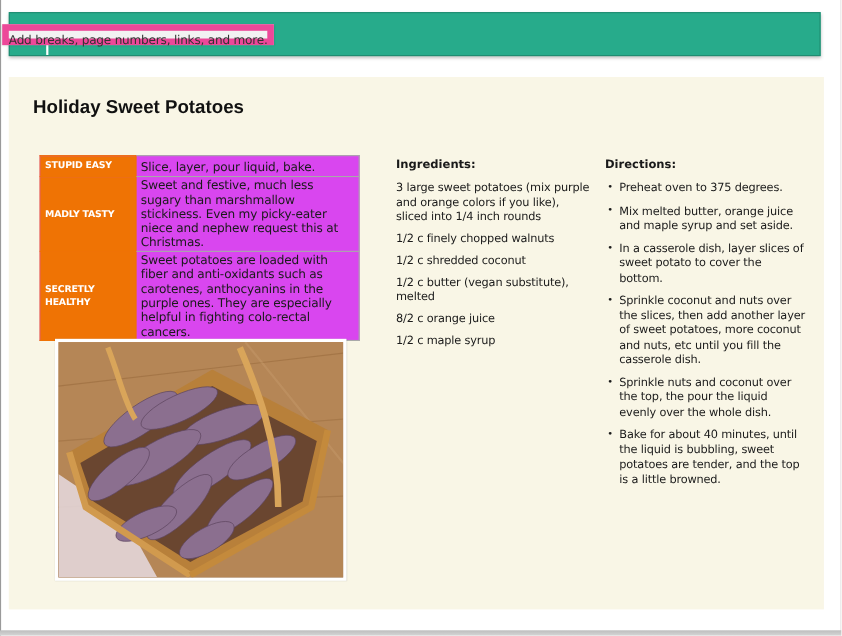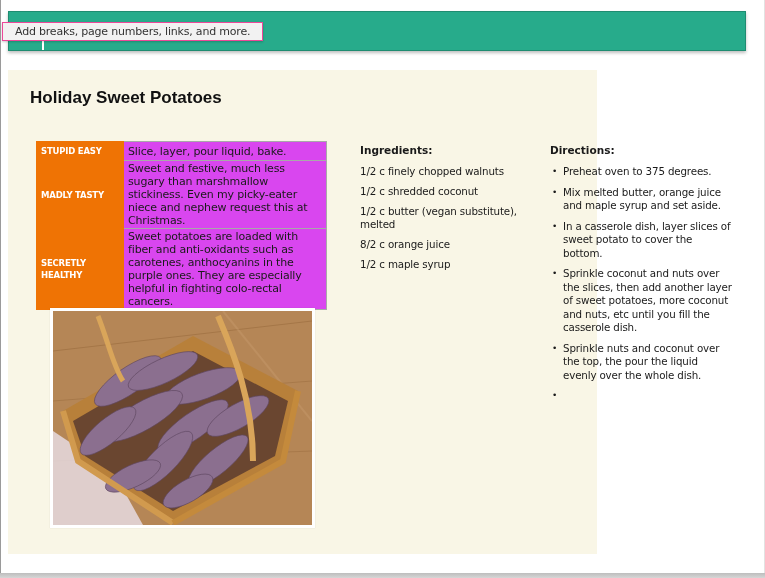--- a/index.html
+++ b/index.html
@@ -19,29 +19,29 @@
       position: absolute; left: 8px; top: 11px; width: 738px; height: 40px;
       background: #27ab8b;
       border: 1px solid #1f8c71;
       box-shadow: 0 2px 3px rgba(0,0,0,0.25);
     }
     .banner-cursor {
       position: absolute; left: 33px; top: 28px; width: 2px; height: 10px; background: #fff;
     }
     .tooltip {
       position: absolute; left: 2px; top: 22px; height: 19px;
-      background: #f2f2f2; border: 1px solid #ec4899;
+      background: #f2f2f2; border: 6px solid #ec4899;
       box-shadow: 0 1px 2px rgba(0,0,0,0.2);
       font-family: "DejaVu Sans", sans-serif; font-size: 11px; color: #333;
-      line-height: 17px; padding: 0 12px; white-space: nowrap;
+      line-height: 17px; padding: 0 0; white-space: nowrap;
       letter-spacing: -0.2px;
     }
 
     .page {
-      position: absolute; left: 8px; top: 70px; width: 589px; height: 484px;
+      position: absolute; left: 8px; top: 70px; width: 741px; height: 484px;
       background: #f9f6e6;
     }
 
     .title {
       position: absolute; left: 22px; top: 18px;
       font-family: "Liberation Sans", sans-serif; font-weight: bold;
       font-size: 17px; color: #111;
     }
 
     .feature-table {
@@ -160,33 +160,34 @@
         <path d="M120 212 L230 150 L245 80" fill="none" stroke="#c48a3c" stroke-width="6"></path>
 
         <path d="M45 5 C55 30 60 55 70 70" fill="none" stroke="#d9a55a" stroke-width="5"></path>
         <path d="M165 5 C180 40 200 90 200 150" fill="none" stroke="#d9a55a" stroke-width="6"></path>
       </svg>
     </div>
   </div>
 
   <div class="ingredients">
     <div class="col-heading">Ingredients:</div>
+    <div class="item">3 large sweet potatoes (mix purple and orange colors if you like), sliced into 1/4 inch rounds</div>
     <div class="item">1/2 c finely chopped walnuts</div>
     <div class="item">1/2 c shredded coconut</div>
     <div class="item">1/2 c butter (vegan substitute), melted</div>
     <div class="item">8/2 c orange juice</div>
     <div class="item">1/2 c maple syrup</div>
   </div>
 
   <div class="directions">
     <div class="col-heading">Directions:</div>
     <ul>
       <li><span class="bullet">•</span><span>Preheat oven to 375 degrees.</span></li>
       <li><span class="bullet">•</span><span>Mix melted butter, orange juice and maple syrup and set aside.</span></li>
       <li><span class="bullet">•</span><span>In a casserole dish, layer slices of sweet potato to cover the bottom.</span></li>
       <li><span class="bullet">•</span><span>Sprinkle coconut and nuts over the slices, then add another layer of sweet potatoes, more coconut and nuts, etc until you fill the casserole dish.</span></li>
       <li><span class="bullet">•</span><span>Sprinkle nuts and coconut over the top, the pour the liquid evenly over the whole dish.</span></li>
-      <li><span class="bullet">•</span></li>
+      <li><span class="bullet">•</span><span>Bake for about 40 minutes, until the liquid is bubbling, sweet potatoes are tender, and the top is a little browned.</span></li>
     </ul>
   </div>
 </div>
 
 <div class="bottom-bar"></div>
 
 </body></html>

